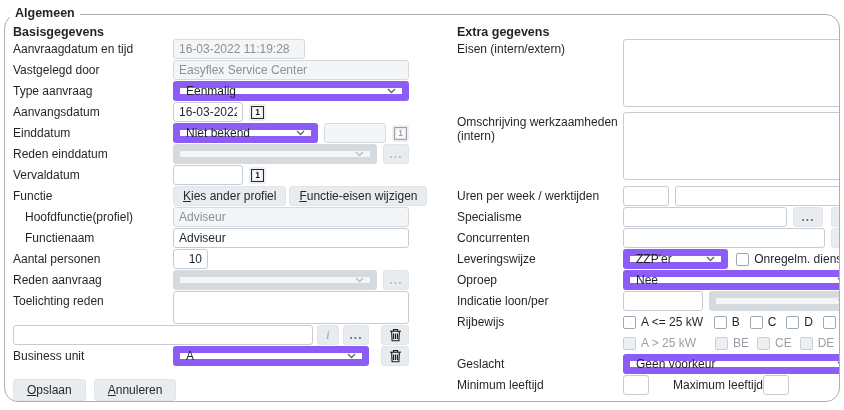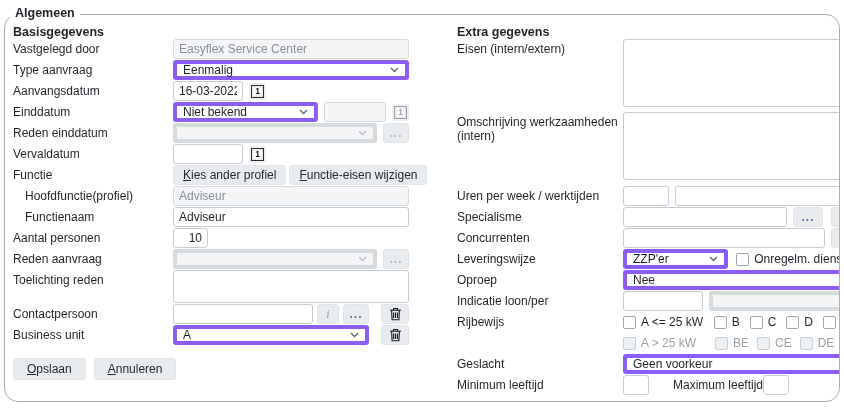--- a/index.html
+++ b/index.html
@@ -21,21 +21,21 @@
   .lbl.indent { padding-left:12px; }
   .row.tall .lbl { padding-top:3px; }
   .flds { flex:1; display:flex; align-items:center; gap:6px; min-width:0; }
   .inp, .ta { font-family:"Liberation Sans",sans-serif; font-size:12px; color:#1f2328;
     border:1px solid #c5ccd3; border-radius:3px; background:#fff; padding:0 5px; height:20px; outline:none; }
   .ta { resize:none; padding:2px 5px; }
   .inp.dis, .ta.dis { background:#f3f5f6; color:#8b9197; border-color:#d5dade; }
   .full { flex:1; min-width:0; }
   .w132{width:132px} .w70{width:70px} .w140{width:152px} .w62{width:62px}
   .w35{width:35px; text-align:right;} .w46{width:46px} .w80{width:80px} .w26{width:26px}
-  .sel { display:flex; align-items:center; height:20px; border:4px solid #8b5cf6; border-radius:3px;
+  .sel { display:flex; align-items:center; height:20px; border:7px solid #8b5cf6; border-radius:3px;
     background:#fff; padding:0 6px; font-size:12px; cursor:default; }
   .sel .txt { flex:1; white-space:nowrap; overflow:hidden; }
   .sel .chev { flex:none; color:#5f6368; display:flex; margin-left:4px; }
   .sel.dis { background:#f3f5f6; color:#8b9197; border-color:#d5dade; }
   .sel.dis .chev { color:#b7bec5; }
   .btn { font-family:"Liberation Sans",sans-serif; font-size:12px; color:#24292e; height:20px;
     background:#e9ecef; border:1px solid #e1e5e9; border-radius:3px; padding:0 9px; white-space:nowrap; cursor:default; }
   .btn.sq { width:26px; padding:0; display:inline-flex; align-items:center; justify-content:center; flex:none; }
   .btn.w28 { width:28px; }
   .btn.dots { color:#53759c; font-weight:bold; letter-spacing:1px; }
@@ -65,20 +65,26 @@
 </head>
 <body>
 
 <div class="fs-wrap">
   <div class="fs-legend">Algemeen</div>
   <div class="fs-border">
 
     <div class="col col-left">
       <div class="colhead">Basisgegevens</div>
 
+      <div class="row">
+        <div class="lbl">Aanvraagdatum en tijd</div>
+        <div class="flds">
+            <input class="inp dis w132" disabled="" value="16-03-2022 11:19:28" style="">
+          </div>
+      </div>
 
       <div class="row">
         <div class="lbl">Vastgelegd door</div>
         <div class="flds">
             <input class="inp dis full" disabled="" value="Easyflex Service Center" style="">
           </div>
       </div>
 
       <div class="row">
         <div class="lbl">Type aanvraag</div>
@@ -196,21 +202,20 @@
       </div>
 
       <div class="row tall" style="height:33px;">
         <div class="lbl">Toelichting reden</div>
         <div class="flds">
             <textarea class="ta full" style="height: 33px;"></textarea>
           </div>
       </div>
 
       <div class="row">
-        <div class="lbl">Contactpersoon</div>
         <div class="flds" style="gap:4px;">
           <input class="inp full" value="" style="">
           <button class="btn sq dis" style="width:22px;">
               <span class="info-i">i</span>
             </button>
           <button class="btn sq dots">
               <span>...</span>
             </button>
           <button class="btn sq w28 ml8">
               <span class="trash">

